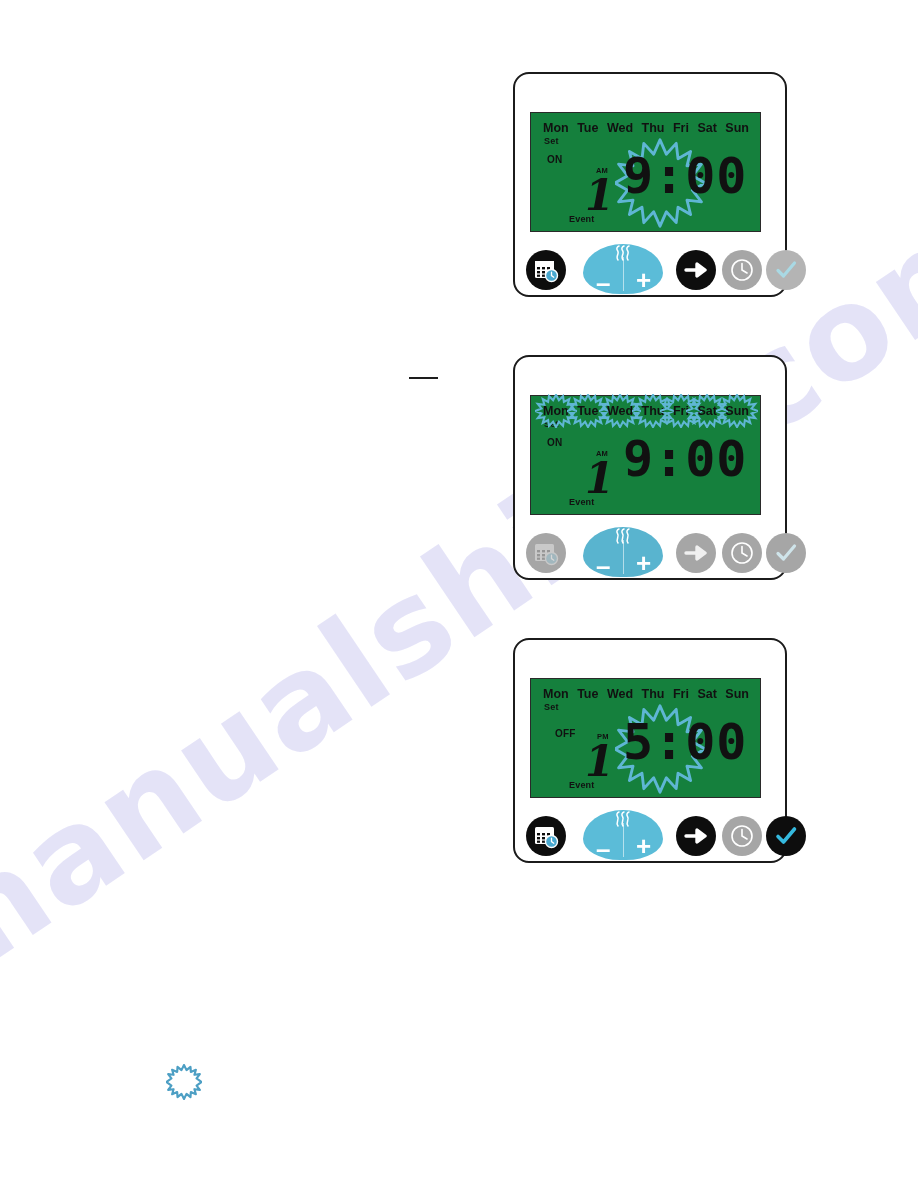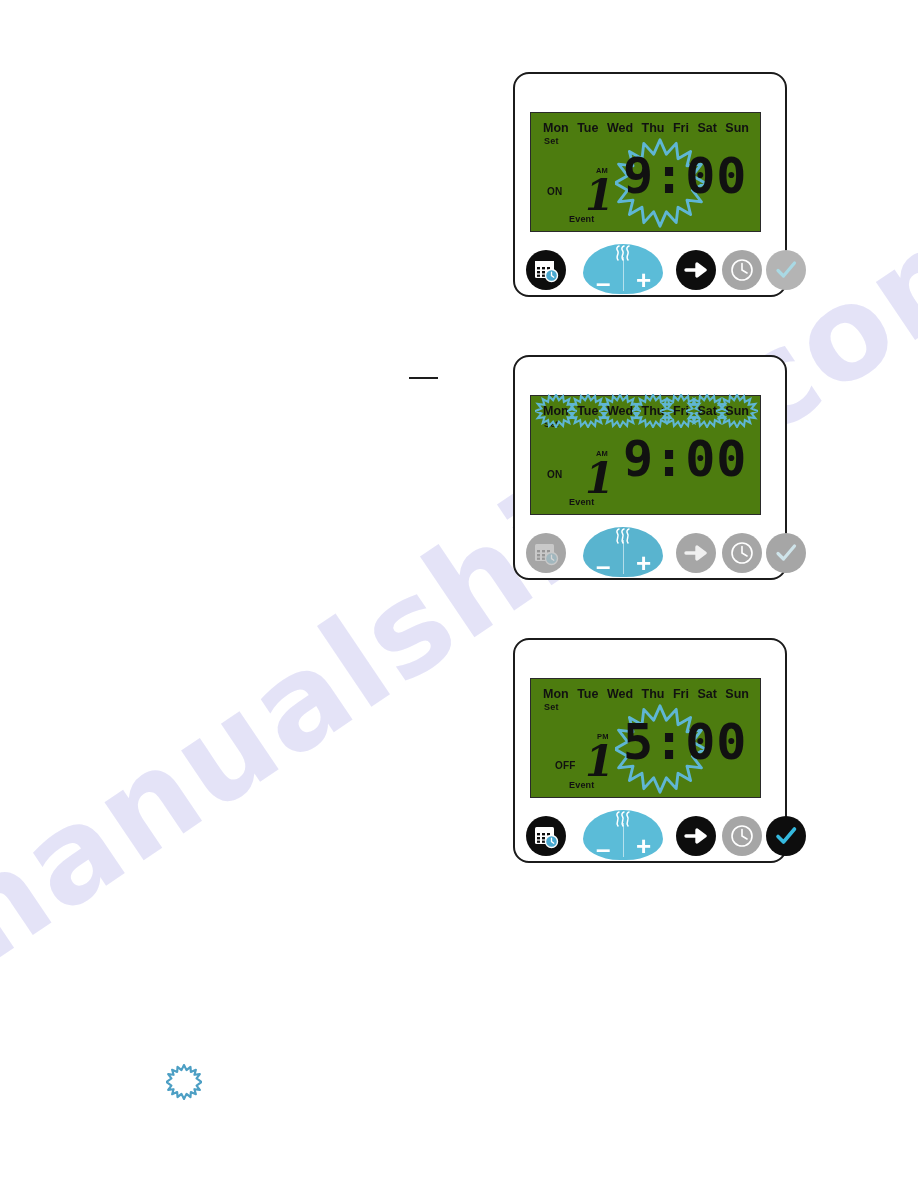--- a/index.html
+++ b/index.html
@@ -34,21 +34,21 @@
 
   
   .device {
     position: absolute;
     border: 2.5px solid #1b1b1b;
     border-radius: 16px;
     background: #ffffff;
   }
   .lcd {
     position: absolute;
-    background: #4d7c0f;
+    background: #15803d;
     border: 1.5px solid #2a2a2a;
   }
 
   
   .dayrow {
     position: absolute;
     display: flex;
     justify-content: space-between;
     align-items: flex-start;
   }
@@ -72,21 +72,21 @@
 
   
   .lbl {
     position: absolute;
     font-size: 9px;
     font-weight: 700;
     color: #111;
     font-family: "Liberation Sans", sans-serif;
     letter-spacing: .2px;
   }
-  .lbl.mid { font-size: 10px; margin-top: 32px; }
+  .lbl.mid { font-size: 10px; }
   .lbl.tiny { font-size: 7.5px; }
 
   
   .eventnum {
     position: absolute;
     font-family: "DejaVu Serif", serif;
     font-size: 42px;
     font-weight: 700;
     font-style: italic;
     color: #111;

